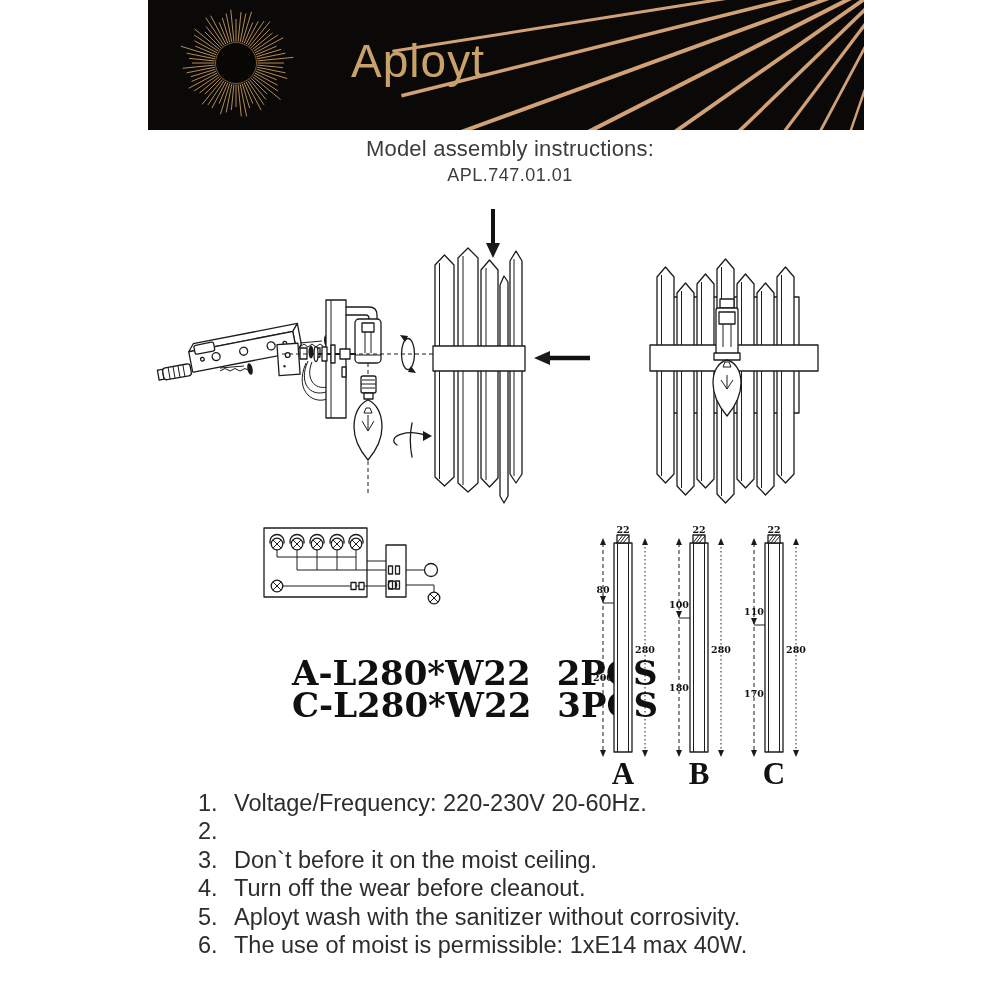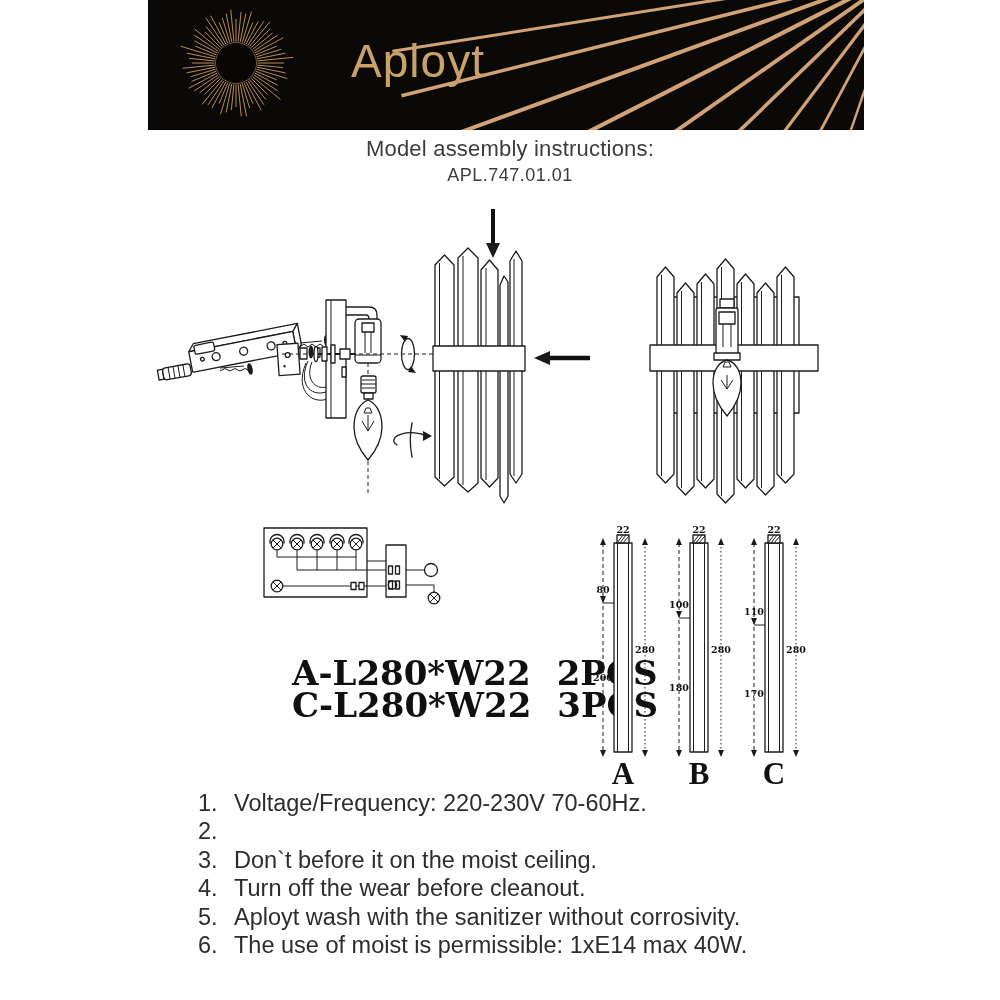--- a/index.html
+++ b/index.html
@@ -392,21 +392,21 @@
       <text class="dimtxt" x="3" y="92" text-anchor="middle">110</text>
       <text class="dimtxt" x="3" y="174" text-anchor="middle">170</text>
       <text class="dimtxt" x="45" y="130" text-anchor="middle">280</text>
       <text class="dimletter" x="23" y="261" text-anchor="middle">C</text>
     </g>
   </svg>
 
   <div id="instructions">
     <div class="instr-row">
       <span class="num">1.</span>
-      <span>Voltage/Frequency: 220-230V 70-60Hz.</span>
+      <span>Voltage/Frequency: 220-230V 20-60Hz.</span>
     </div>
     <div class="instr-row">
       <span class="num">2.</span>
     </div>
     <div class="instr-row">
       <span class="num">3.</span>
       <span>Don`t before it on the moist ceiling.</span>
     </div>
     <div class="instr-row">
       <span class="num">4.</span>

